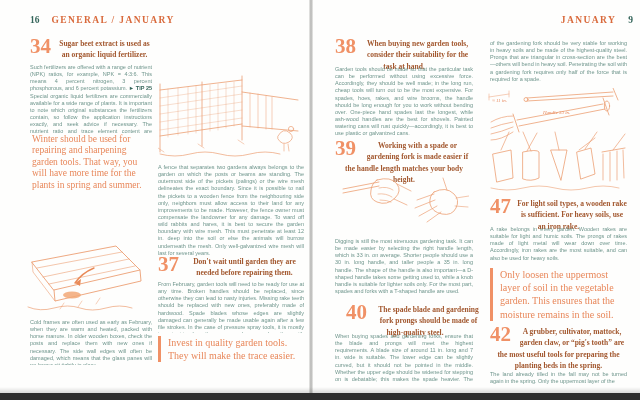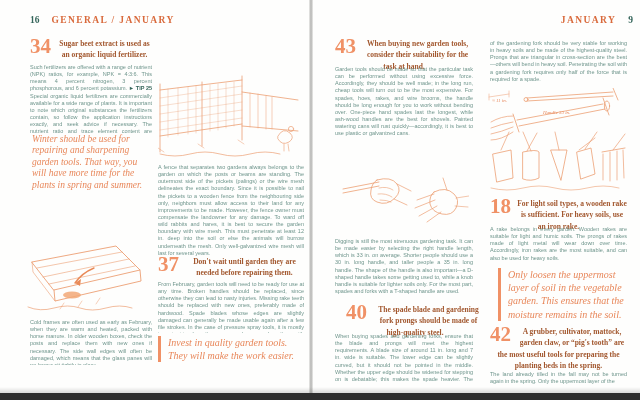--- a/index.html
+++ b/index.html
@@ -19,25 +19,25 @@
     background:linear-gradient(to bottom,rgba(0,0,0,0),rgba(0,0,0,0.14));}
   .pg-header{position:absolute;display:flex;align-items:flex-start;gap:12px;}
   .pg-num{font:700 9.5px/1 "Liberation Serif",serif;color:var(--teal-dark);}
   .pg-title{font:700 9.5px/1 "Liberation Serif",serif;color:var(--orange);letter-spacing:1.4px;}
   .tip{position:absolute;}
   .tip .num{float:left;font:700 21px/17px "Liberation Serif",serif;color:var(--coral);margin-right:6px;}
   .tip .title{font:700 7.5px/1.5 "Liberation Serif",serif;color:var(--brown);display:block;text-align:center;}
   .body-text{position:absolute;font:5.5px/1.3 "Liberation Sans",sans-serif;color:var(--teal);
     text-align:justify;overflow:hidden;}
   .tipref{font-weight:700;color:var(--teal-dark);}
-  .quote{position:absolute;font-style:italic;font-family:"Liberation Serif",serif;color:var(--quote);}
+  .quote{position:absolute;font-family:"Liberation Serif",serif;color:var(--quote);}
   .quote.bar{border-left:3px solid var(--coral);padding-left:7px;}
   .q-winter{font-size:9.5px;line-height:1.2;}
   .q-invest{font-size:10px;line-height:1.3;}
-  .q-loosen{font-size:10px;line-height:1.32;margin-left:8px;}
+  .q-loosen{font-size:10px;line-height:1.32;}
   .ill{position:absolute;}
   .ill svg{display:block;width:100%;height:100%;}
   .ill-label{position:absolute;font:italic 5px/1 "Liberation Serif",serif;color:var(--quote);white-space:nowrap;}
 </style>
 </head>
 <body>
 
 <div class="stage">
 
   <div class="page page-left">
@@ -118,37 +118,41 @@
 
     <div class="body-text" style="left:158px;top:164px;width:146px;height:92px;">A fence that separates two gardens always belongs to the garden on which the posts or beams are standing. The outermost side of the pickets (palings) or the wire mesh delineates the exact boundary. Since it is possible to nail the pickets to a wooden fence from the neighbouring side only, neighbors must allow access to their land for any improvements to be made. However, the fence owner must compensate the landowner for any damage. To ward off wild rabbits and hares, it is best to secure the garden boundary with wire mesh. This must penetrate at least 12 in. deep into the soil or else the animals will burrow underneath the mesh. Only well-galvanized wire mesh will last for several years.</div>
 
     <div class="tip" style="left:158px;top:256px;width:146px;">
       <span class="num">37</span>
       <span class="title">Don't wait until garden they are needed before repairing them.</span>
     </div>
 
     <div class="body-text" style="left:158px;top:281px;width:146px;height:52px;">From February, garden tools will need to be ready for use at any time. Broken handles should be replaced, since otherwise they can lead to nasty injuries. Missing rake teeth should be replaced with new ones, preferably made of hardwood. Spade blades whose edges are slightly damaged can generally be made usable again after a few file strokes. In the case of pressure spray tools, it is mostly important to clean the spray nozzles, or replace them with new ones.</div>
 
-    <div class="quote bar q-invest" style="left:158px;top:336px;width:146px;">Invest in quality garden tools. They will make the work easier.</div>
+    <div class="quote bar q-invest" style="left:158px;top:336px;width:146px;">Invest in quality garden tools. They will make the trace easier.</div>
   </div>
 
   <div class="page page-right">
 
     <div class="pg-header" style="right:7px;top:16px;">
       <span class="pg-title">JANUARY</span>
       <span class="pg-num">9</span>
     </div>
 
     <div class="tip" style="left:22px;top:38px;width:138px;">
-      <span class="num">43</span>
+      <span class="num">38</span>
       <span class="title">When buying new garden tools, consider their suitability for the task at hand.</span>
     </div>
 
     <div class="body-text" style="left:22px;top:66px;width:138px;height:70px;">Garden tools should be made so that the particular task can be performed without using excessive force. Accordingly, they should be well made; in the long run, cheap tools will turn out to be the most expensive. For spades, hoes, rakes, and wire brooms, the handle should be long enough for you to work without bending over. One-piece hand spades last the longest, while ash-wood handles are the best for shovels. Painted watering cans will rust quickly—accordingly, it is best to use plastic or galvanized cans.</div>
 
+    <div class="tip" style="left:22px;top:140px;width:138px;">
+      <span class="num">39</span>
+      <span class="title">Working with a spade or gardening fork is made easier if the handle length matches your body height.</span>
+    </div>
 
     <div class="ill" style="left:26px;top:174px;width:130px;height:60px;">
       <svg viewBox="0 0 130 60" fill="none" stroke="#ec9f74" stroke-width="0.8" stroke-linecap="round">
         <path d="M4 15 L40 8"></path>
           <path d="M4 19 L40 12"></path>
         <path d="M38 6 q14 -4 20 4 q5 7 -2 14 q-8 8 -18 4 q-8 -3 -6 -12 q1 -7 6 -10 z"></path>
         <path d="M40 14 q8 -2 14 2" stroke-width="0.6"></path>
         <path d="M39 20 q8 -1 14 3" stroke-width="0.6"></path>
         <path d="M41 26 q7 0 11 2" stroke-width="0.6"></path>
         <path d="M58 10 L72 17 M55 25 L68 31" stroke-width="0.7"></path>
@@ -193,21 +197,21 @@
         <path d="M118 66 L118 92 M125 64 L125 93 M132 63 L132 92 M138 62 L139 90" stroke-width="0.7"></path>
         <path d="M117 64 L140 60"></path>
           <path d="M128 62 L140 46" stroke-width="0.7"></path>
         <path d="M6 100 q16 4 32 0 t32 0 t32 0 t32 0" stroke-width="0.6"></path>
       </svg>
       <span class="ill-label" style="left:7px;top:10px;">≈ 11 in.</span>
       <span class="ill-label" style="left:58px;top:22px;">Handle 33 in.</span>
     </div>
 
     <div class="tip" style="left:177px;top:198px;width:137px;">
-      <span class="num">18</span>
+      <span class="num">47</span>
       <span class="title">For light soil types, a wooden rake is sufficient. For heavy soils, use an iron rake.</span>
     </div>
 
     <div class="body-text" style="left:177px;top:226px;width:137px;height:40px;">A rake belongs in every garden. Wooden rakes are suitable for light and humic soils. The prongs of rakes made of light metal will wear down over time. Accordingly, iron rakes are the most suitable, and can also be used for heavy soils.</div>
 
     <div class="quote bar q-loosen" style="left:177px;top:268px;width:137px;">Only loosen the uppermost layer of soil in the vegetable garden. This ensures that the moisture remains in the soil.</div>
 
     <div class="tip" style="left:177px;top:326px;width:137px;">
       <span class="num">42</span>
       <span class="title">A grubber, cultivator, mattock, garden claw, or “pig's tooth” are the most useful tools for preparing the planting beds in the spring.</span>

